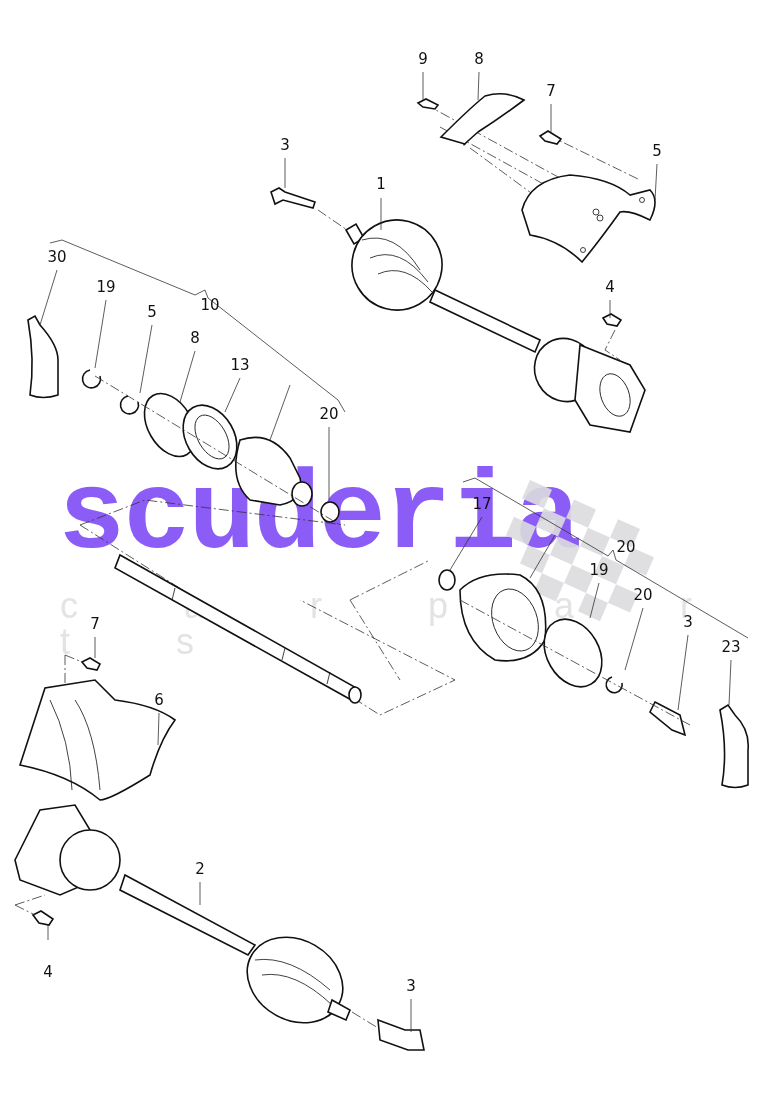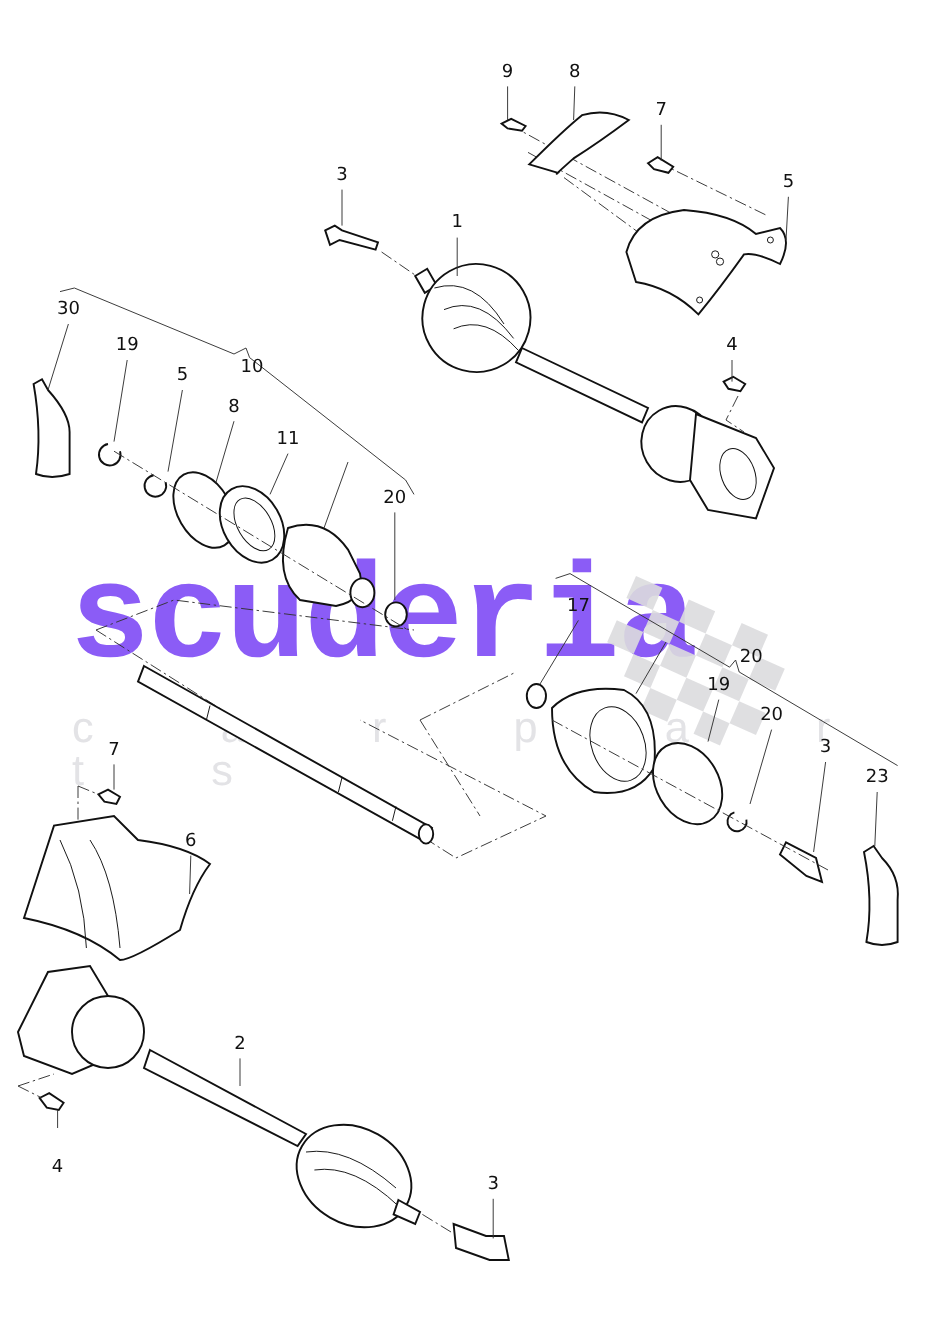--- a/index.html
+++ b/index.html
@@ -160,21 +160,21 @@
   <div class="label" style="left:657px;top:144px">5</div>
   <div class="label" style="left:159px;top:693px">6</div>
   <div class="label" style="left:551px;top:84px">7</div>
   <div class="label" style="left:95px;top:617px">7</div>
   <div class="label" style="left:479px;top:52px">8</div>
   <div class="label" style="left:423px;top:52px">9</div>
   <div class="label" style="left:210px;top:298px">10</div>
   <div class="label" style="left:106px;top:280px">19</div>
   <div class="label" style="left:152px;top:305px">5</div>
   <div class="label" style="left:195px;top:331px">8</div>
-  <div class="label" style="left:240px;top:358px">11</div>
+  <div class="label" style="left:240px;top:358px">13</div>
   <div class="label" style="left:329px;top:407px">20</div>
   <div class="label" style="left:626px;top:540px">20</div>
   <div class="label" style="left:482px;top:497px">17</div>
   <div class="label" style="left:599px;top:563px">19</div>
   <div class="label" style="left:643px;top:588px">20</div>
   <div class="label" style="left:57px;top:250px">30</div>
   <div class="label" style="left:731px;top:640px">23</div>
 </div>
 
 </body></html>

